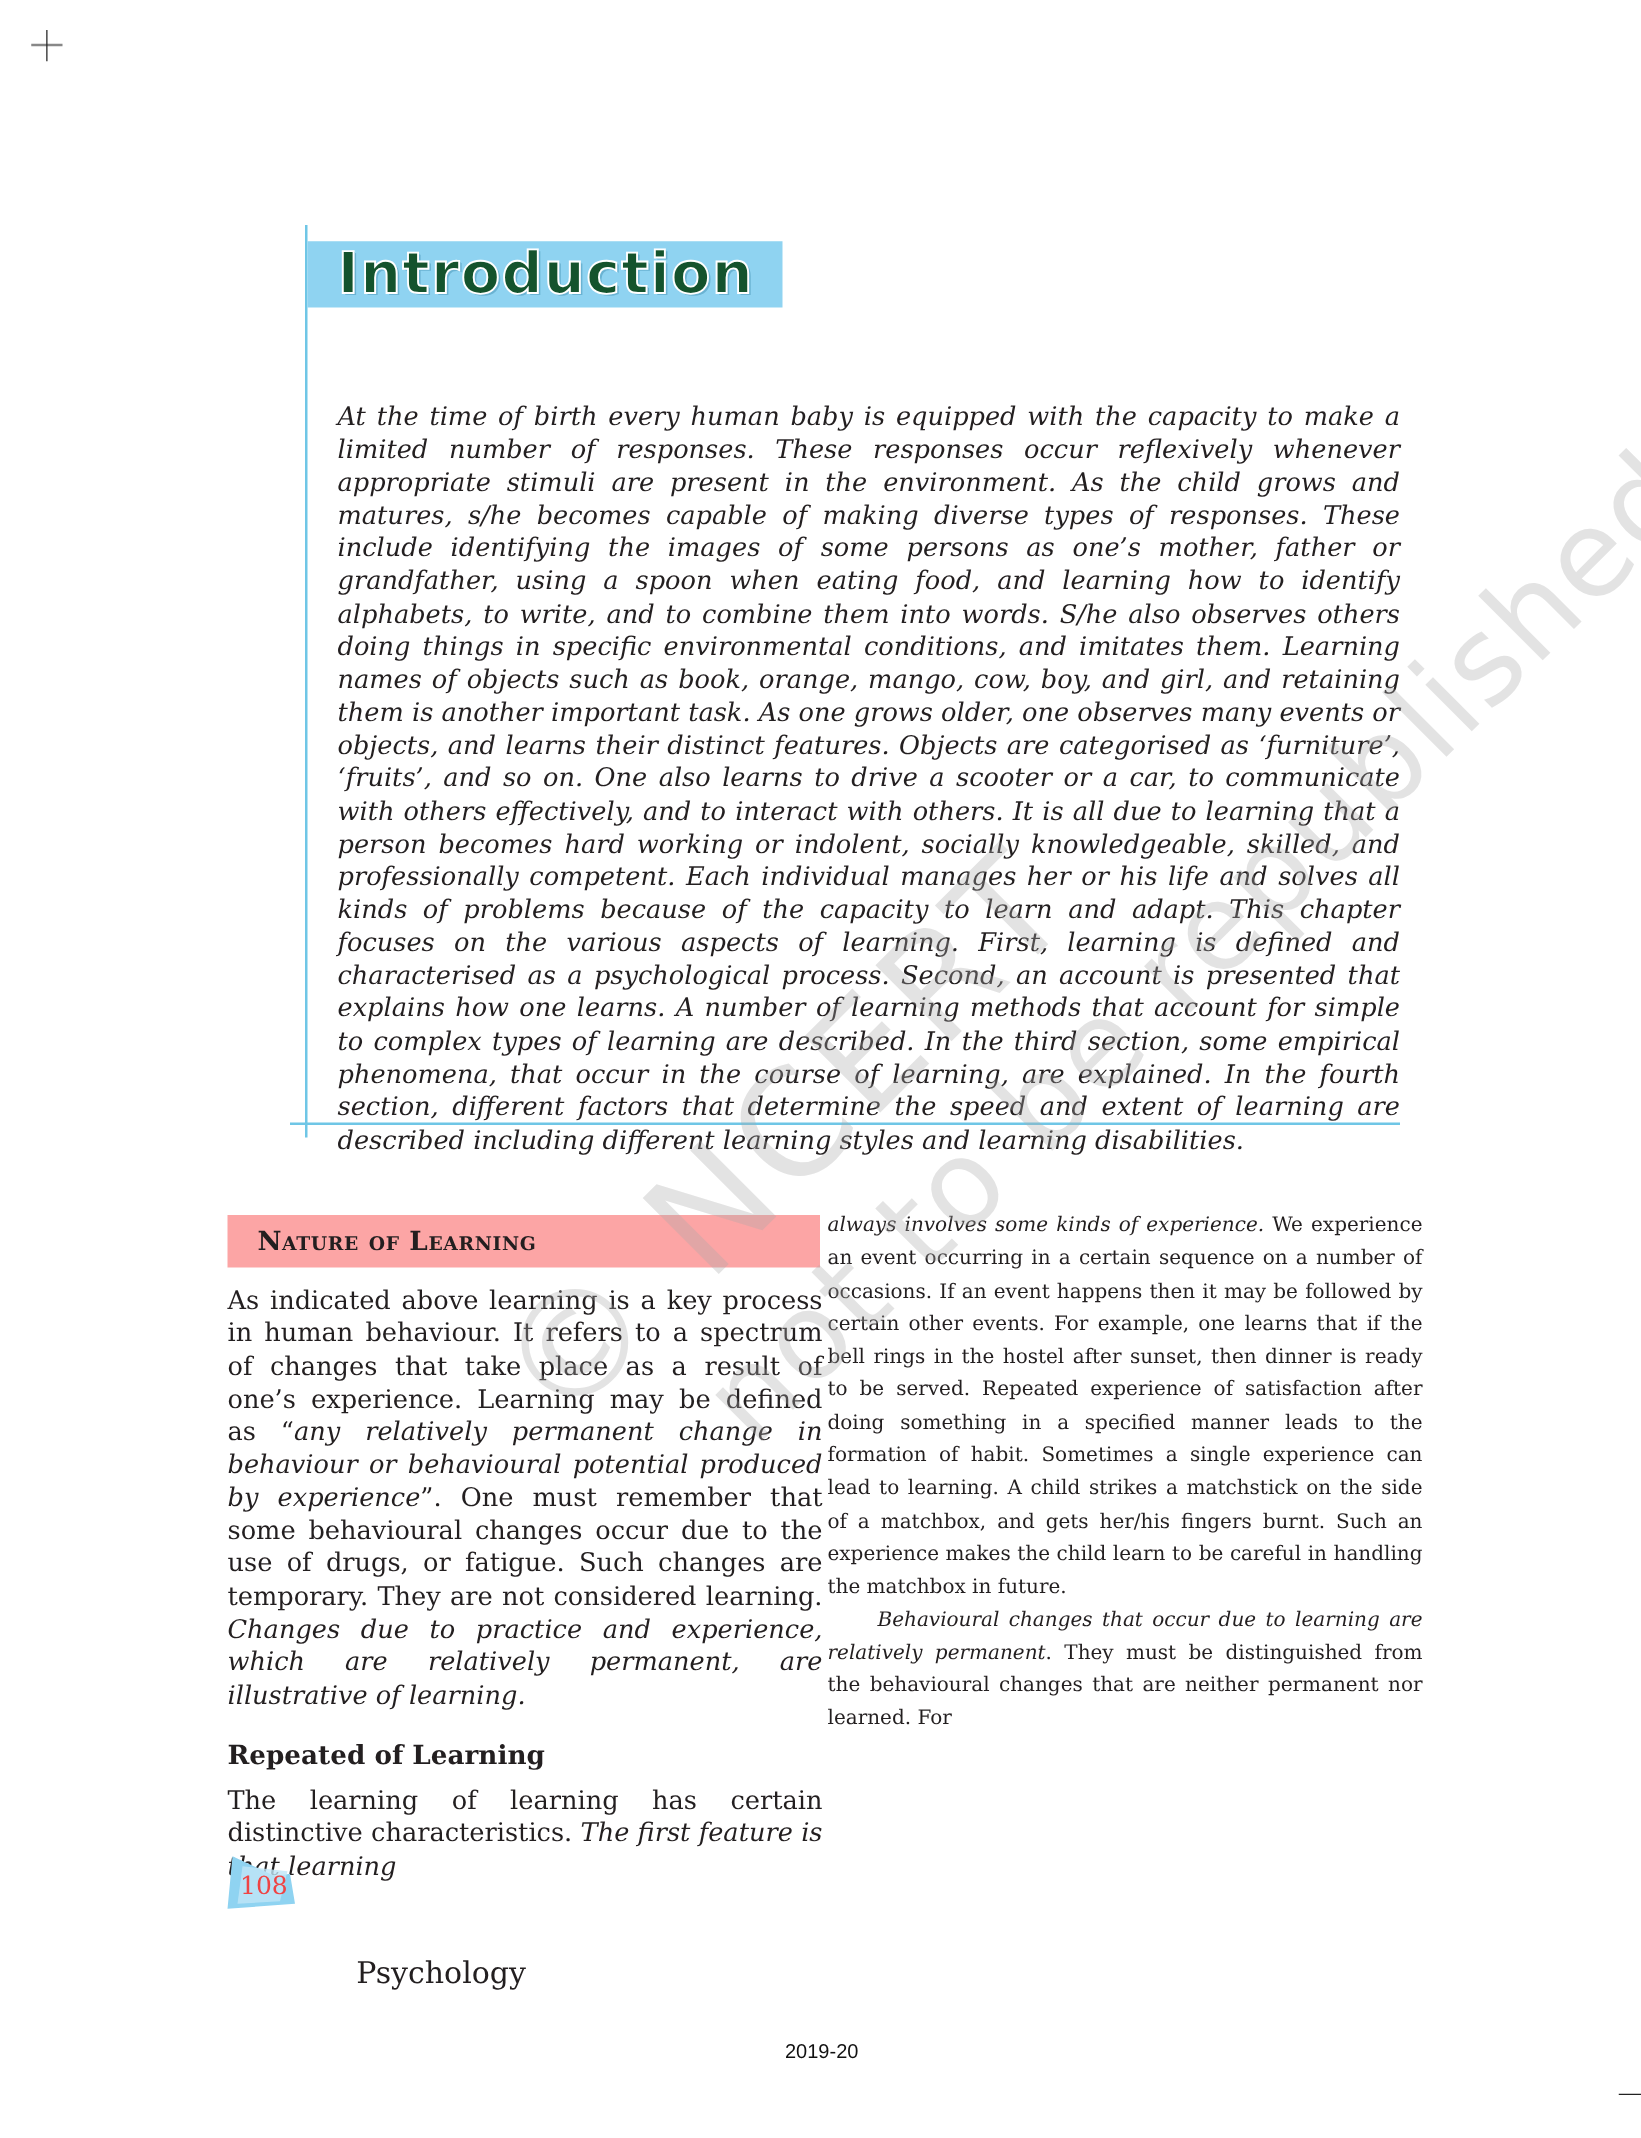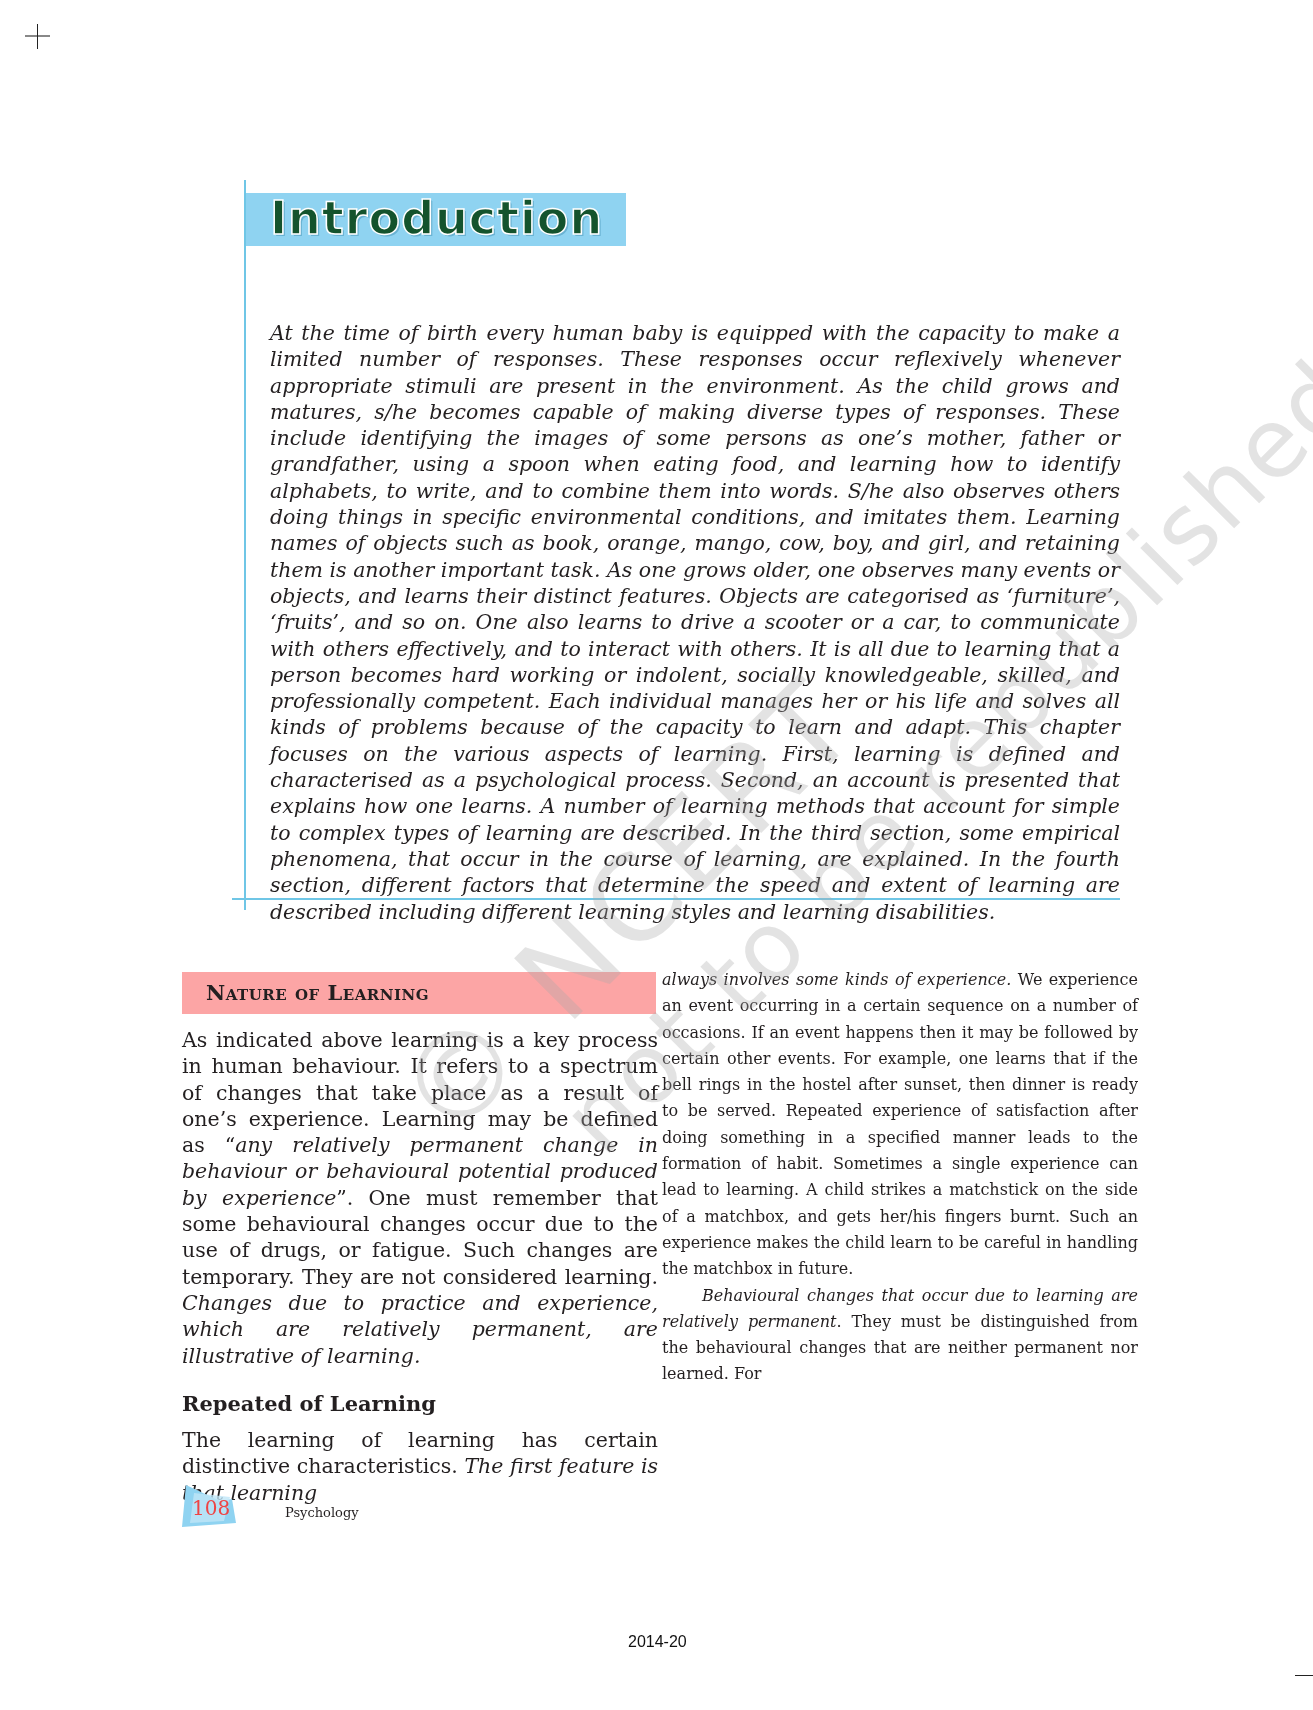--- a/index.html
+++ b/index.html
@@ -67,21 +67,21 @@
   .subheading {
     margin: 22px 0 10px 0; font-weight: bold; font-size: 21px;
   }
 
   
   .page-badge { position: absolute; left: 180px; top: 1483px; width: 62px; height: 45px; }
   .page-badge svg { position: absolute; left: 0; top: 0; }
   .page-number {
     position: absolute; left: 12px; top: 13px; font-size: 20px; color: #ef4444;
   }
-  .running-head { position: absolute; left: 285px; top: 1505px; font-size: 13px; color: #231f20; }
+  .running-head { position: absolute; left: 285px; top: 1564px; font-size: 24px; color: #231f20; }
   .year-stamp {
     position: absolute; left: 628px; top: 1633px;
     font-family: "Liberation Sans", "DejaVu Sans", sans-serif; font-size: 16px; color: #111;
   }
 </style>
 </head>
 <body>
 
 <div class="crop-mark-tl">
   <div class="h"></div>
@@ -117,13 +117,13 @@
 </div>
 
 <div class="page-badge">
   <svg width="62" height="45" viewBox="0 0 62 45">
     <polygon points="6,2 40,18 52,16 56,40 2,44" fill="#8fd3f1"></polygon>
     <polygon points="14,10 50,14 44,38 10,40" fill="#bfe6f7" opacity="0.8"></polygon>
   </svg>
   <div class="page-number">108</div>
 </div>
 <div class="running-head">Psychology</div>
-<div class="year-stamp">2014-20</div>
+<div class="year-stamp">2019-20</div>
 
 </body></html>

